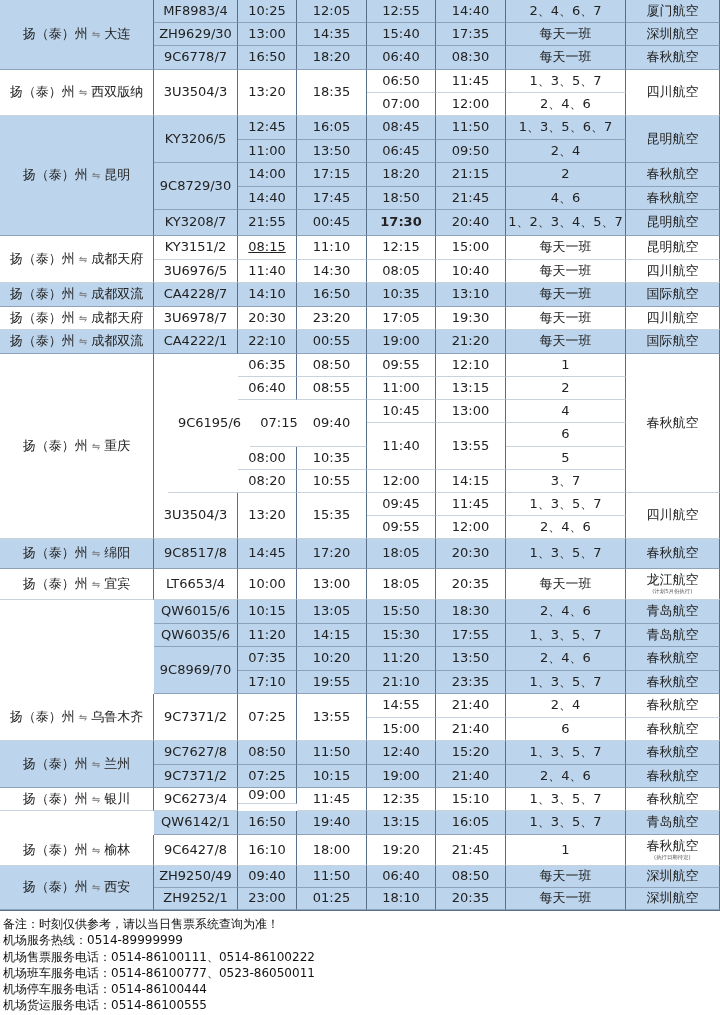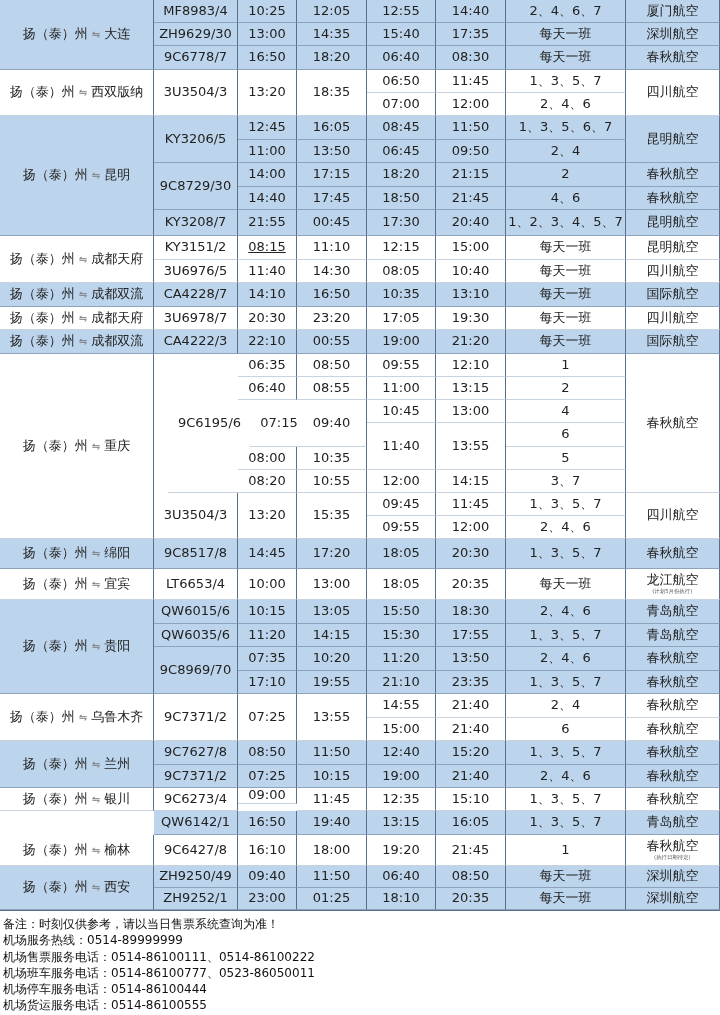--- a/index.html
+++ b/index.html
@@ -201,21 +201,21 @@
     </div>
     <div class="cell blue" style="left: 154px; top: 210px; width: 84px; height: 26px;">
       <span>KY3208/7</span>
     </div>
     <div class="cell blue" style="left: 238px; top: 210px; width: 59px; height: 26px;">
       <span>21:55</span>
     </div>
     <div class="cell blue" style="left: 297px; top: 210px; width: 70px; height: 26px;">
       <span>00:45</span>
     </div>
-    <div class="cell blue" style="left: 367px; top: 210px; width: 69px; height: 26px;">
+    <div class="cell blue" style="left: 367px; top: 210px; width: 69px; height: 26px; font-weight: bold;">
       <span>17:30</span>
     </div>
     <div class="cell blue" style="left: 436px; top: 210px; width: 70px; height: 26px;">
       <span>20:40</span>
     </div>
     <div class="cell blue" style="left: 506px; top: 210px; width: 120px; height: 26px;">
       <span>1、2、3、4、5、7</span>
     </div>
     <div class="cell blue" style="left: 626px; top: 210px; width: 94px; height: 26px;">
       <span>昆明航空</span>
@@ -310,21 +310,21 @@
     <div class="cell white" style="left: 506px; top: 307px; width: 120px; height: 23px;">
       <span>每天一班</span>
     </div>
     <div class="cell white" style="left: 626px; top: 307px; width: 94px; height: 23px;">
       <span>四川航空</span>
     </div>
     <div class="cell blue route" style="left: 0px; top: 330px; width: 154px; height: 24px;">
       <div><span>扬（泰）州</span><span class="arr">⇋</span><span>成都双流</span></div>
     </div>
     <div class="cell blue" style="left: 154px; top: 330px; width: 84px; height: 24px;">
-      <span>CA4222/3</span>
+      <span>CA4222/1</span>
     </div>
     <div class="cell blue" style="left: 238px; top: 330px; width: 59px; height: 24px;">
       <span>22:10</span>
     </div>
     <div class="cell blue" style="left: 297px; top: 330px; width: 70px; height: 24px;">
       <span>00:55</span>
     </div>
     <div class="cell blue" style="left: 367px; top: 330px; width: 69px; height: 24px;">
       <span>19:00</span>
     </div>
@@ -495,23 +495,20 @@
     </div>
     <div class="cell white" style="left: 436px; top: 569px; width: 70px; height: 31px;">
       <span>20:35</span>
     </div>
     <div class="cell white" style="left: 506px; top: 569px; width: 120px; height: 31px;">
       <span>每天一班</span>
     </div>
     <div class="cell white" style="left: 626px; top: 569px; width: 94px; height: 31px;">
       <span>龙江航空</span>
       <span class="sub">(计划5月份执行)</span>
-    </div>
-    <div class="cell blue route" style="left: 0px; top: 600px; width: 154px; height: 94px;">
-      <div><span>扬（泰）州</span><span class="arr">⇋</span><span>贵阳</span></div>
     </div>
     <div class="cell blue" style="left: 154px; top: 600px; width: 84px; height: 24px;">
       <span>QW6015/6</span>
     </div>
     <div class="cell blue" style="left: 238px; top: 600px; width: 59px; height: 24px;">
       <span>10:15</span>
     </div>
     <div class="cell blue" style="left: 297px; top: 600px; width: 70px; height: 24px;">
       <span>13:05</span>
     </div>

